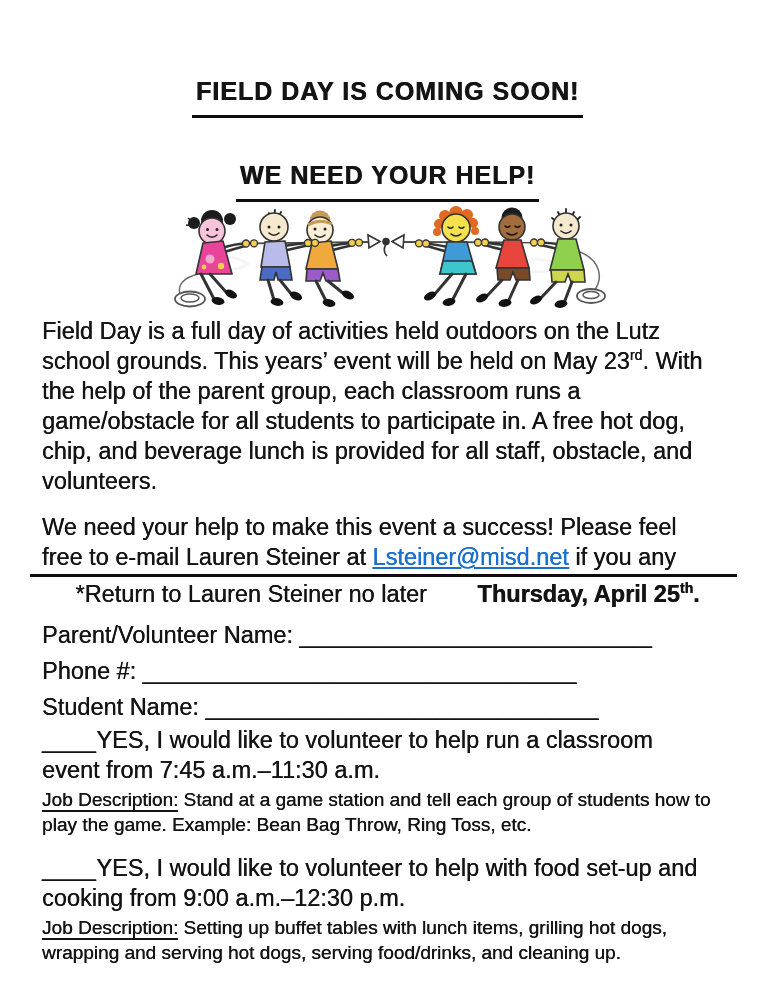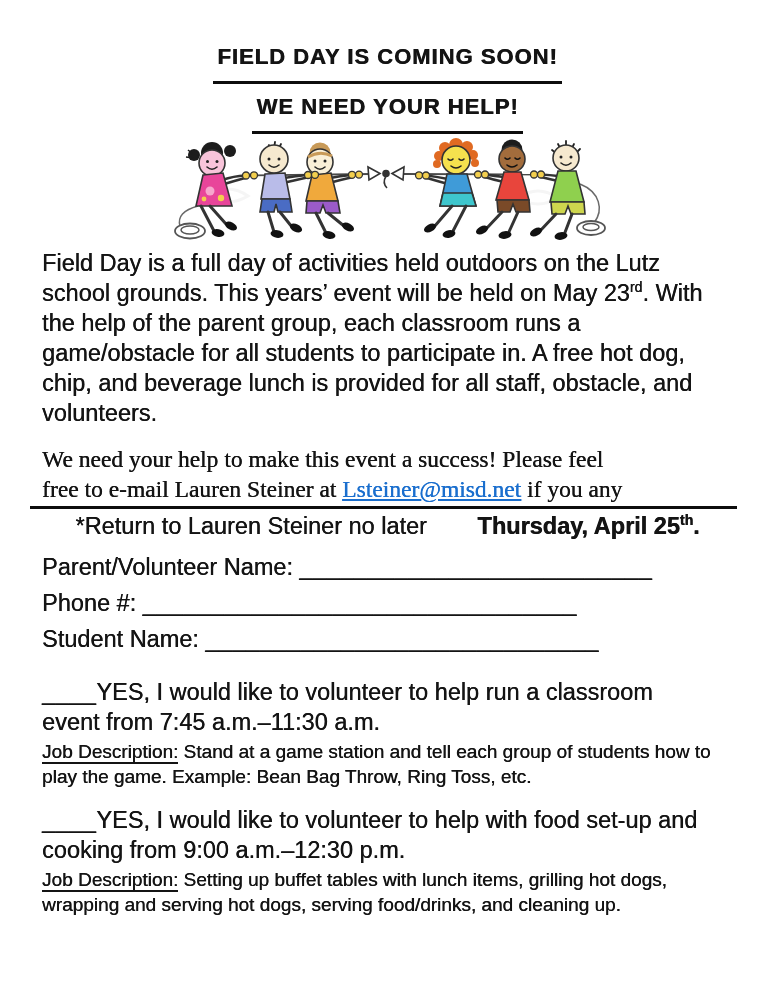--- a/index.html
+++ b/index.html
@@ -8,46 +8,47 @@
     font-family:"Liberation Sans","DejaVu Sans",sans-serif;
     color:#141414;position:relative;
     text-shadow:0.35px 0 0 currentColor; 
   }
   
   .title-block{margin-top:34px;text-align:center;}
   .title-line{
     display:block;line-height:46px;
   }
   .title-line span{
-    display:inline-block;font-size:22px;font-weight:700;letter-spacing:1px;
+    display:inline-block;font-size:25px;font-weight:700;letter-spacing:1px;
     border-bottom:3px solid #0d0d0d;padding:0 4px 1px 4px;
     text-shadow:0.6px 0 0 currentColor;
+    margin-top:34px;
   }
   
   .illo-wrap{text-align:center;margin-top:2px;height:108px;}
   
   .bodytext{margin-left:42px;margin-right:34px;font-size:23.5px;}
   .tl{display:block;line-height:30px;white-space:pre;}
   .para1{margin-top:4px;}
-  .para2{margin-top:16px;font-family:Liberation Serif, serif;}
+  .para2{margin-top:16px;}
   sup{font-size:60%;line-height:0;}
   a.email{color:#1b6fce;text-decoration:underline;cursor:pointer;}
   
   .divider{margin:2px 0 0 30px;width:707px;border-top:3px solid #0d0d0d;height:0;}
   .return-note{
     text-align:center;font-size:23.5px;line-height:30px;margin-top:2px;white-space:pre;
   }
   .return-note .bold{font-weight:700;text-shadow:0.5px 0 0 currentColor;margin-left:44px;}
   
   .form{margin-left:42px;margin-top:8px;font-size:23.5px;}
   .form-row{line-height:36px;white-space:pre;}
   .blank{letter-spacing:0.5px;}
   
   .option{margin-left:42px;margin-right:30px;}
-  .option1{margin-top:20px;}
+  .option1{margin-top:0;}
   .option2{margin-top:16px;}
   .opt-line{display:block;font-size:23.5px;line-height:30px;white-space:pre;}
   .job{margin-top:2px;}
   .job-line{display:block;font-size:19px;line-height:25px;white-space:pre;}
   .job-label{border-bottom:2px solid #141414;padding-bottom:0px;}
 </style>
 </head>
 <body>
 
 <div class="page">

